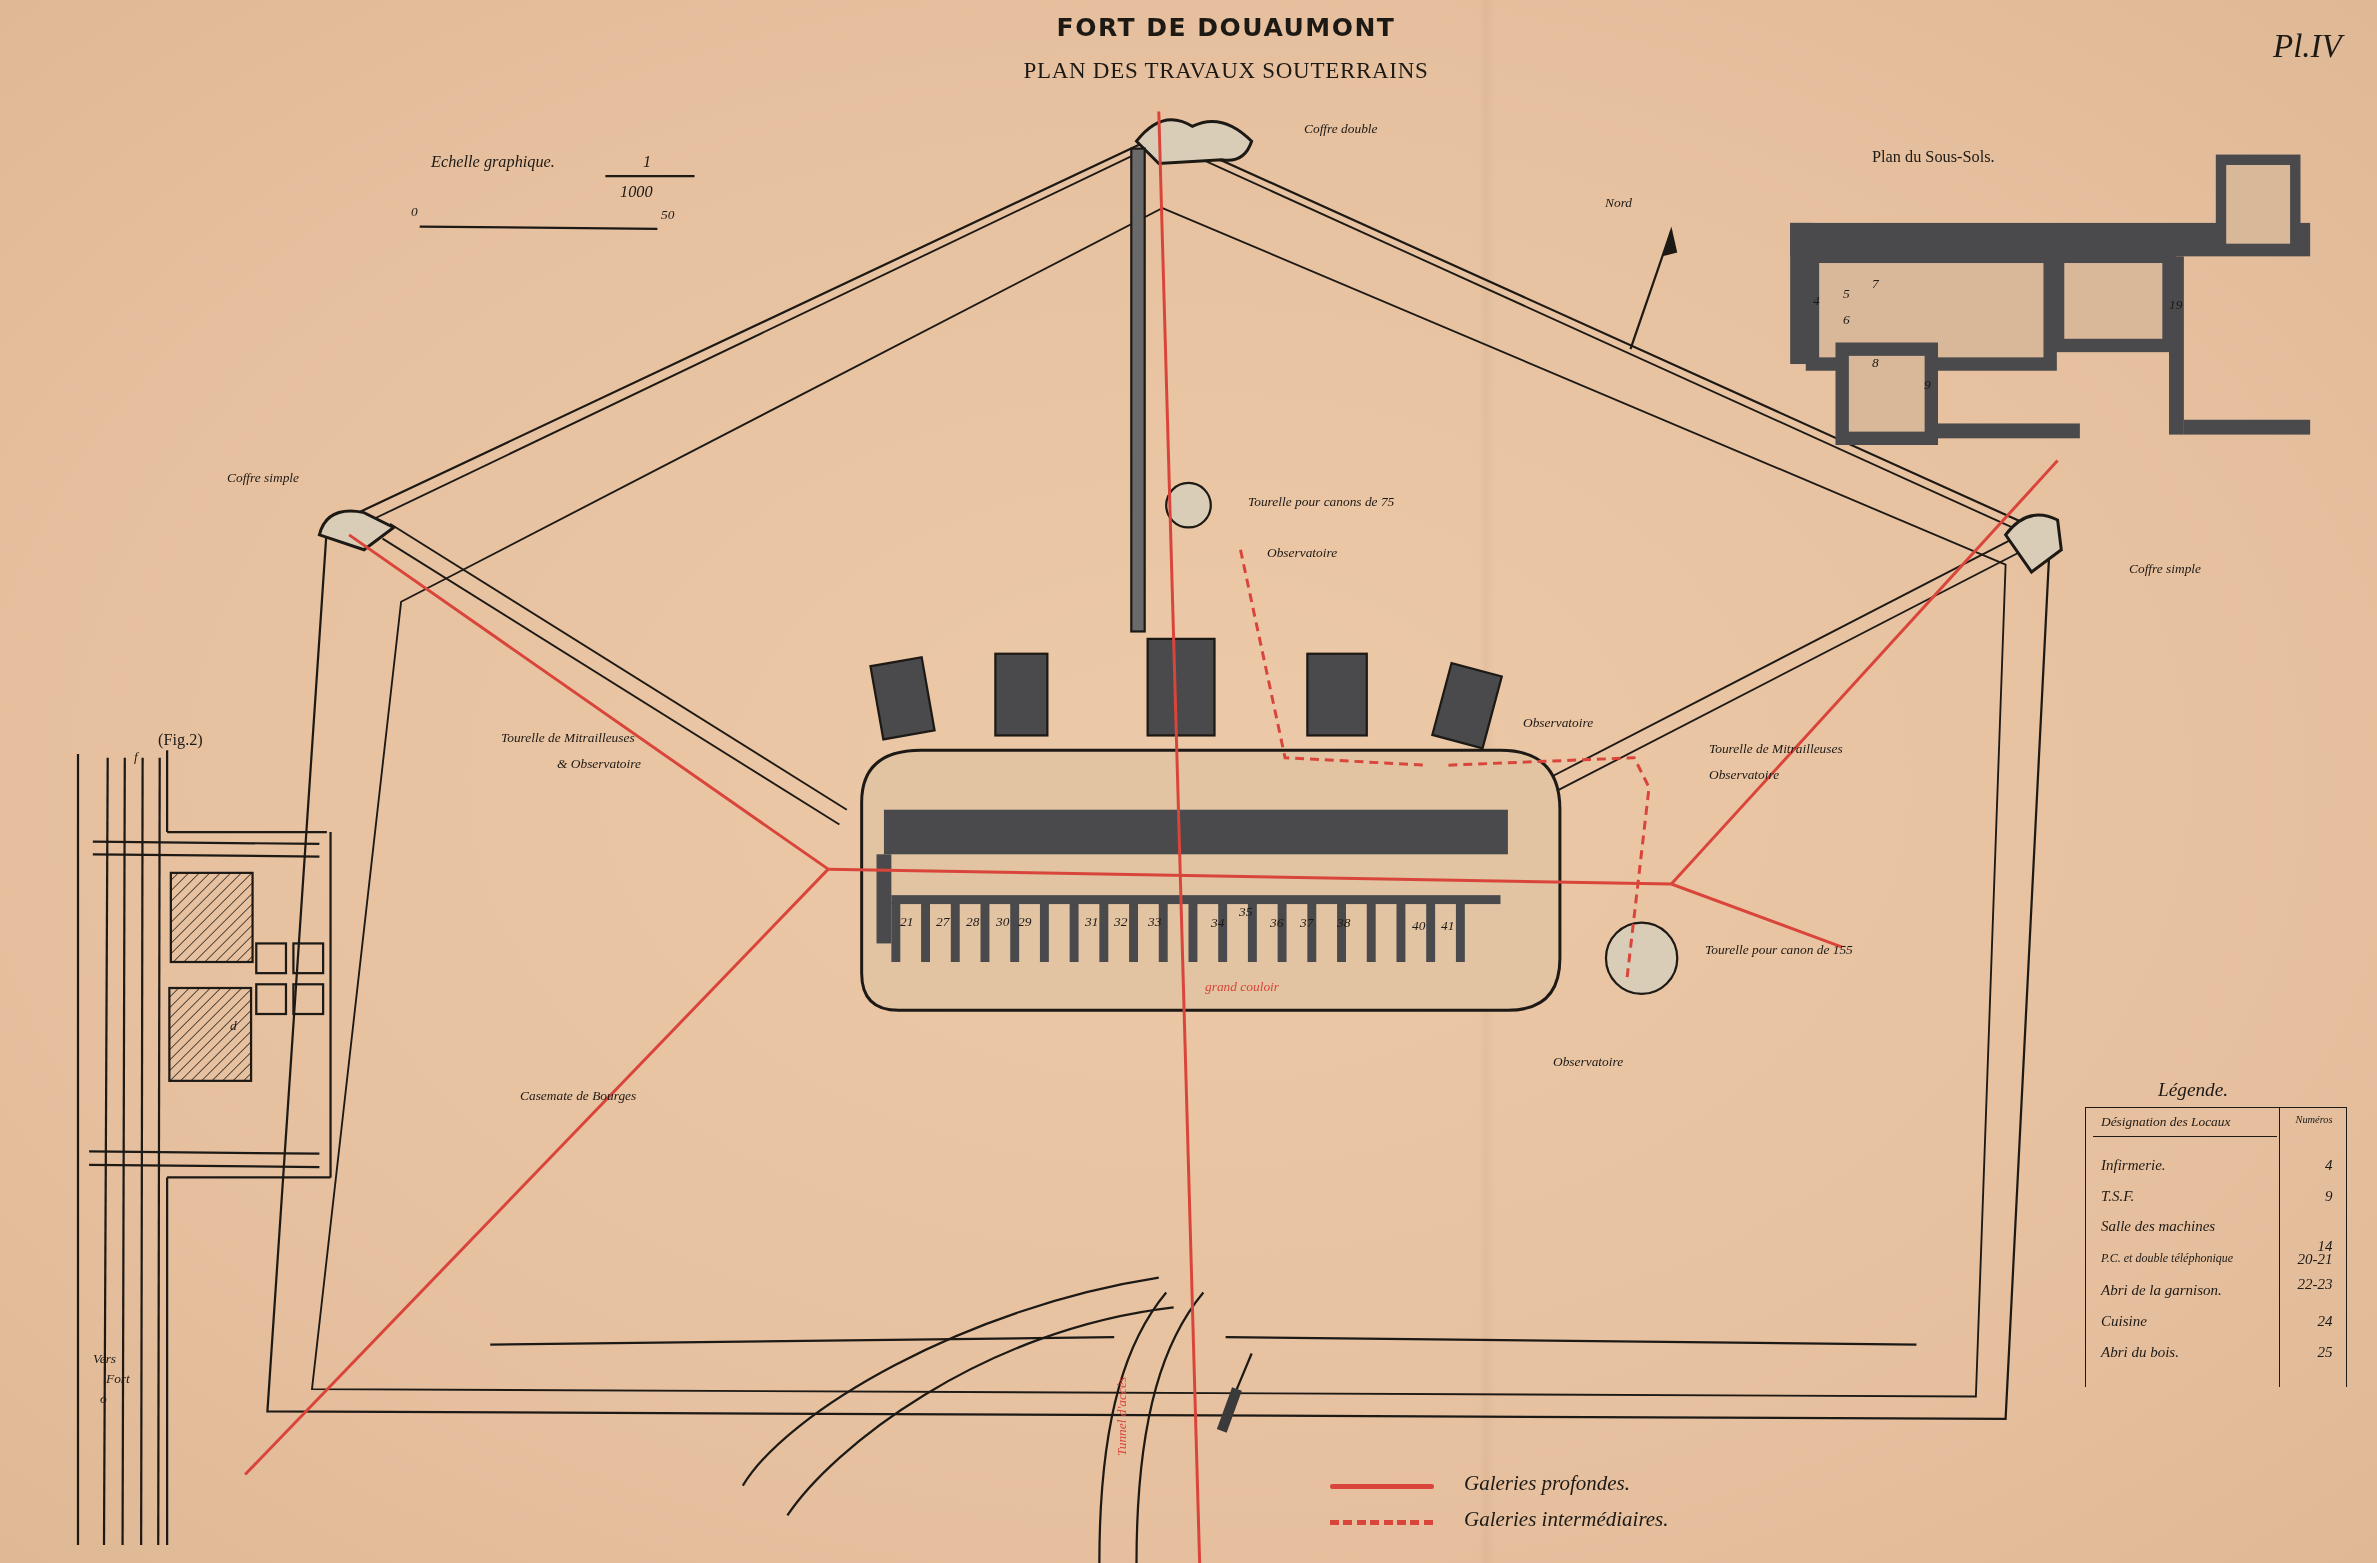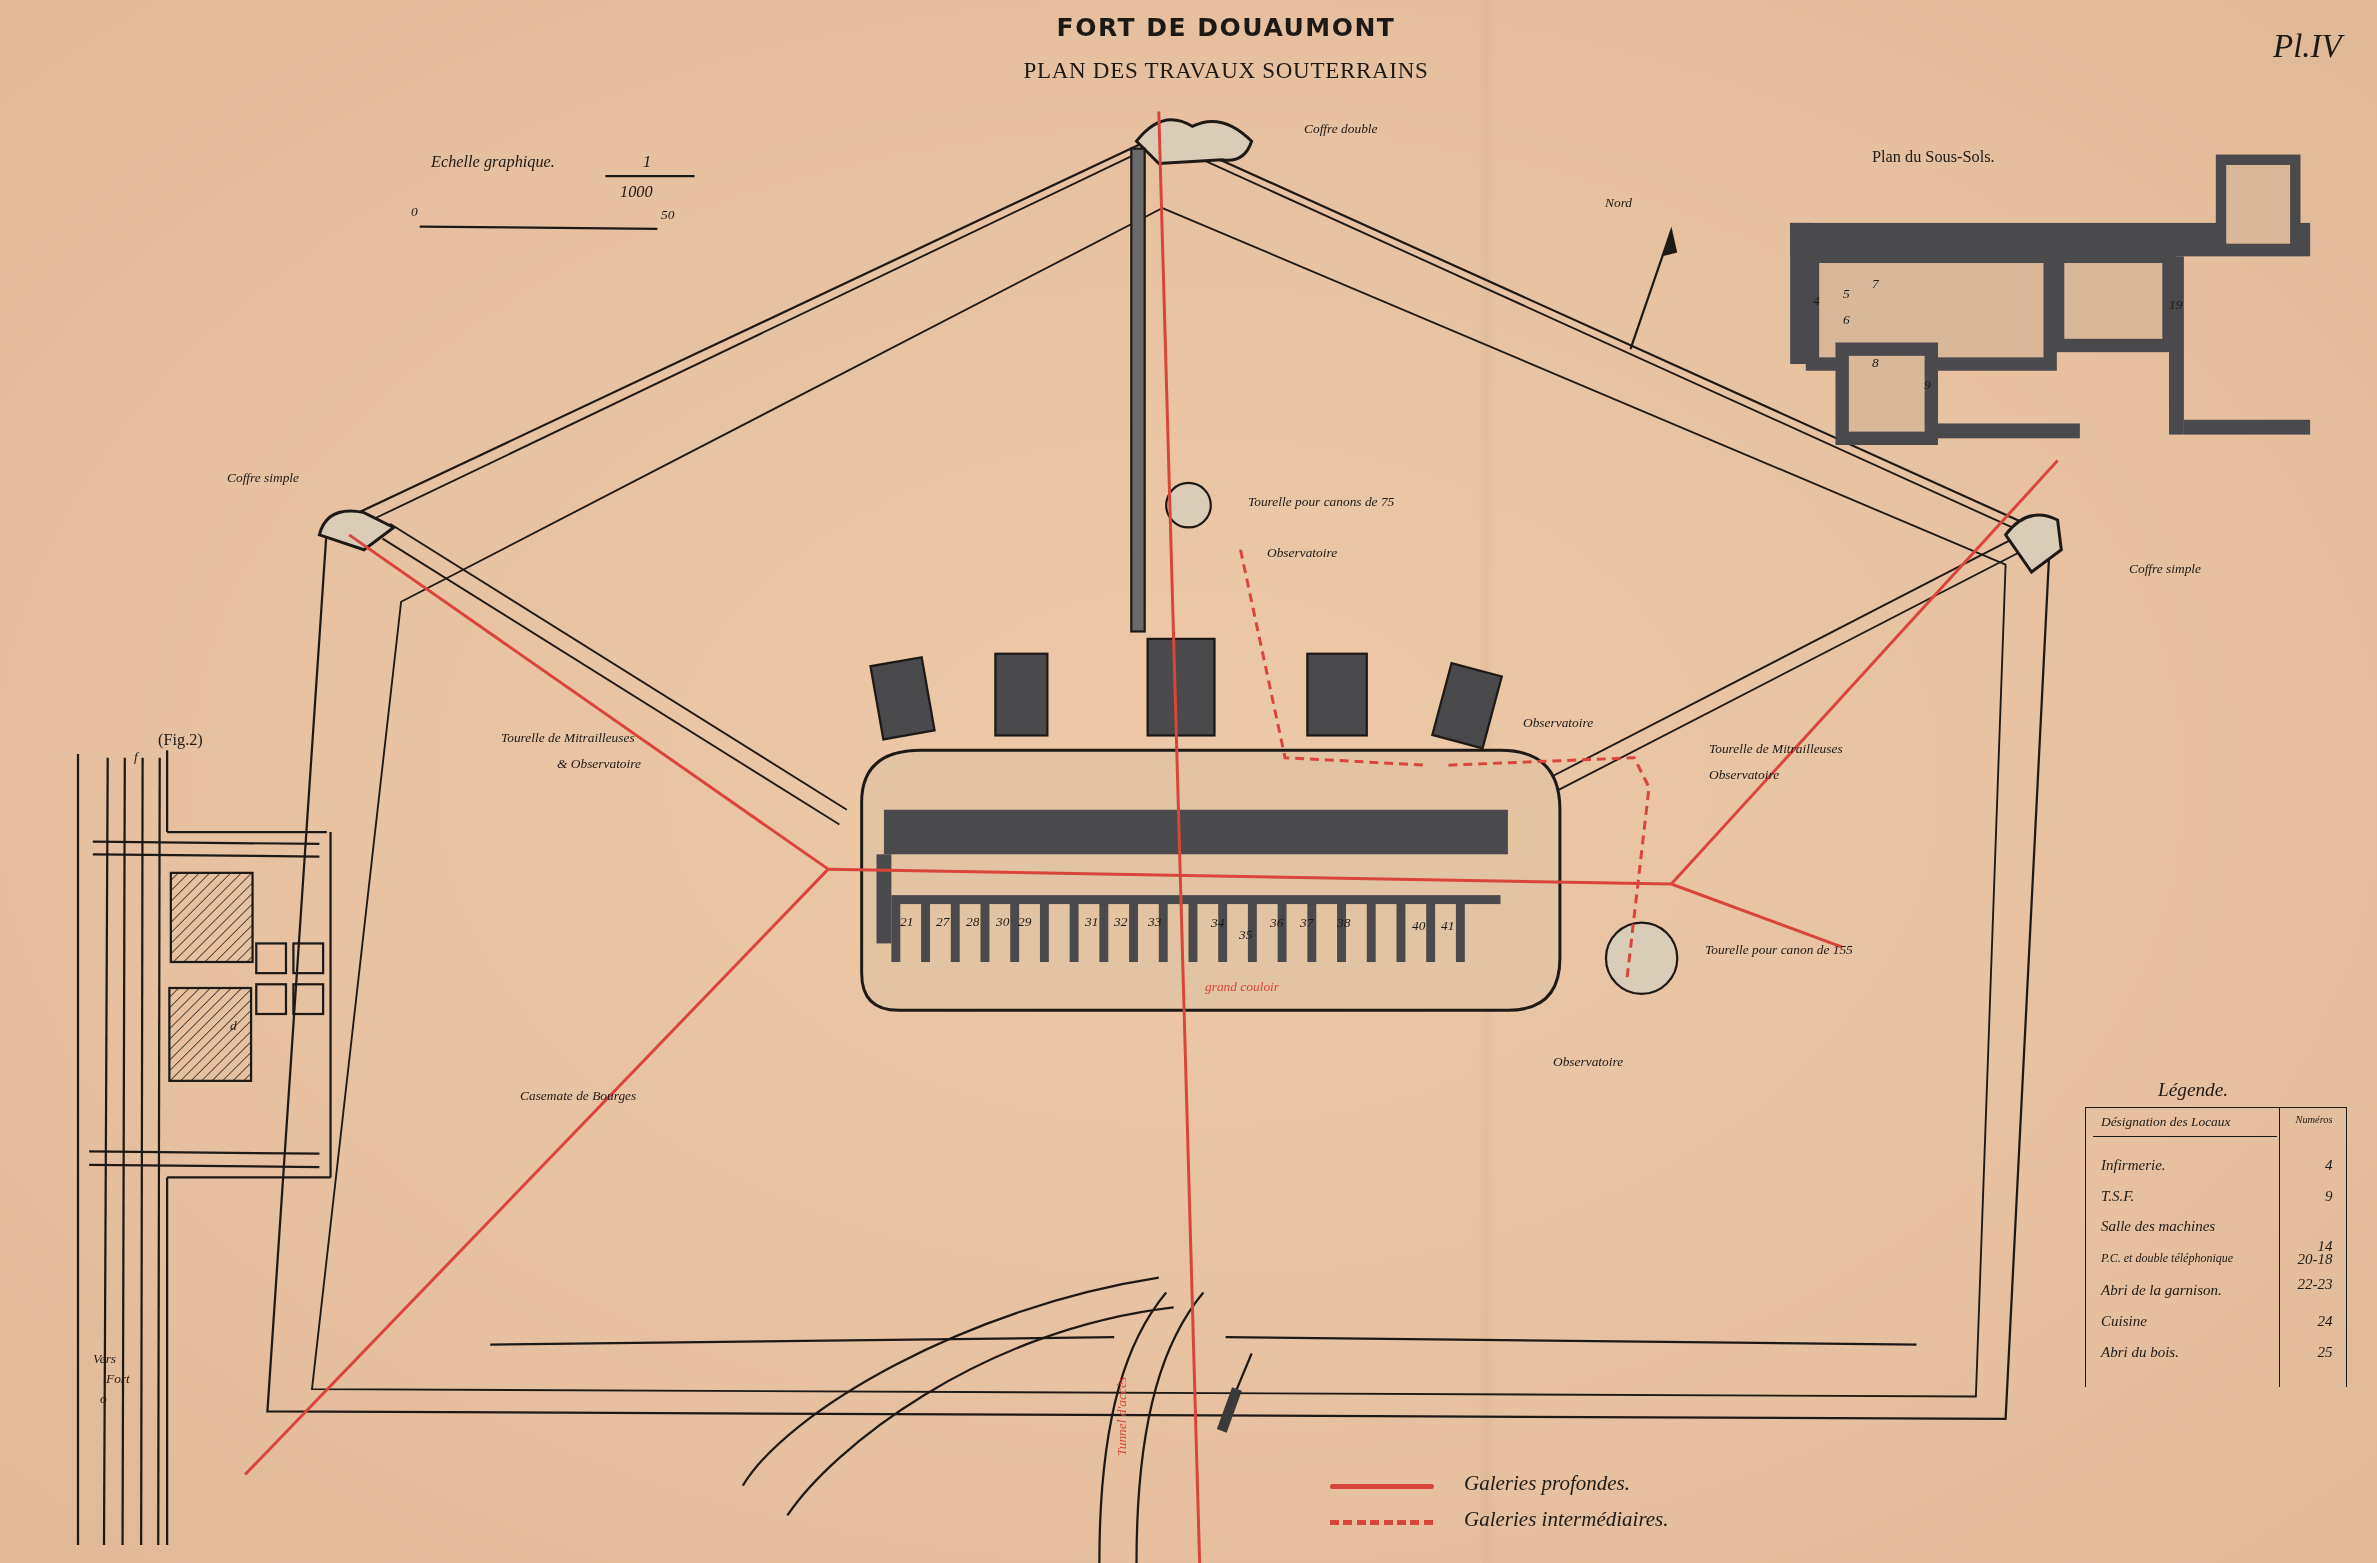--- a/index.html
+++ b/index.html
@@ -239,41 +239,41 @@
 
 <div class="hand sm" style="left:900px;top:914px;">21</div>
 <div class="hand sm" style="left:936px;top:914px;">27</div>
 <div class="hand sm" style="left:966px;top:914px;">28</div>
 <div class="hand sm" style="left:1018px;top:914px;">29</div>
 <div class="hand sm" style="left:996px;top:914px;">30</div>
 <div class="hand sm" style="left:1085px;top:914px;">31</div>
 <div class="hand sm" style="left:1114px;top:914px;">32</div>
 <div class="hand sm" style="left:1148px;top:914px;">33</div>
 <div class="hand sm" style="left:1211px;top:915px;">34</div>
-<div class="hand sm" style="left:1239px;top:927px;">35</div>
+<div class="hand sm" style="left:1239px;top:904px;">35</div>
 <div class="hand sm" style="left:1270px;top:915px;">36</div>
 <div class="hand sm" style="left:1300px;top:915px;">37</div>
 <div class="hand sm" style="left:1337px;top:915px;">38</div>
 <div class="hand sm" style="left:1412px;top:918px;">40</div>
 <div class="hand sm" style="left:1441px;top:918px;">41</div>
 
 <div class="hand lg legend-head">Légende.</div>
 <div class="legend-box">
   <div class="leg-row" style="top:6px;font-size:13.4px;">Désignation des Locaux</div>
   <div class="leg-num" style="top:6px;font-size:10.4px;">Numéros</div>
   <div style="position:absolute;left:7.4px;top:28px;width:184px;border-top:1.5px solid #1d1915;"></div>
   <div style="position:absolute;left:193px;top:0;height:279px;border-left:1.5px solid #1d1915;"></div>
   <div class="leg-row" style="top:49px;">Infirmerie.</div>
   <div class="leg-num" style="top:49px;">4</div>
   <div class="leg-row" style="top:80px;">T.S.F.</div>
   <div class="leg-num" style="top:80px;">9</div>
   <div class="leg-row" style="top:110px;">Salle des machines</div>
   <div class="leg-num" style="top:111px;margin-top:19px;">14</div>
   <div class="leg-row" style="top:143px;font-size:12px;">P.C. et double téléphonique</div>
-  <div class="leg-num" style="top:143px;">20-18</div>
+  <div class="leg-num" style="top:143px;">20-21</div>
   <div class="leg-row" style="top:174px;">Abri de la garnison.</div>
   <div class="leg-num" style="top:168px;">22-23</div>
   <div class="leg-row" style="top:205px;">Cuisine</div>
   <div class="leg-num" style="top:205px;">24</div>
   <div class="leg-row" style="top:236px;">Abri du bois.</div>
   <div class="leg-num" style="top:236px;">25</div>
 </div>
 
 <div class="gal-legend">
   <div class="gal-row">

